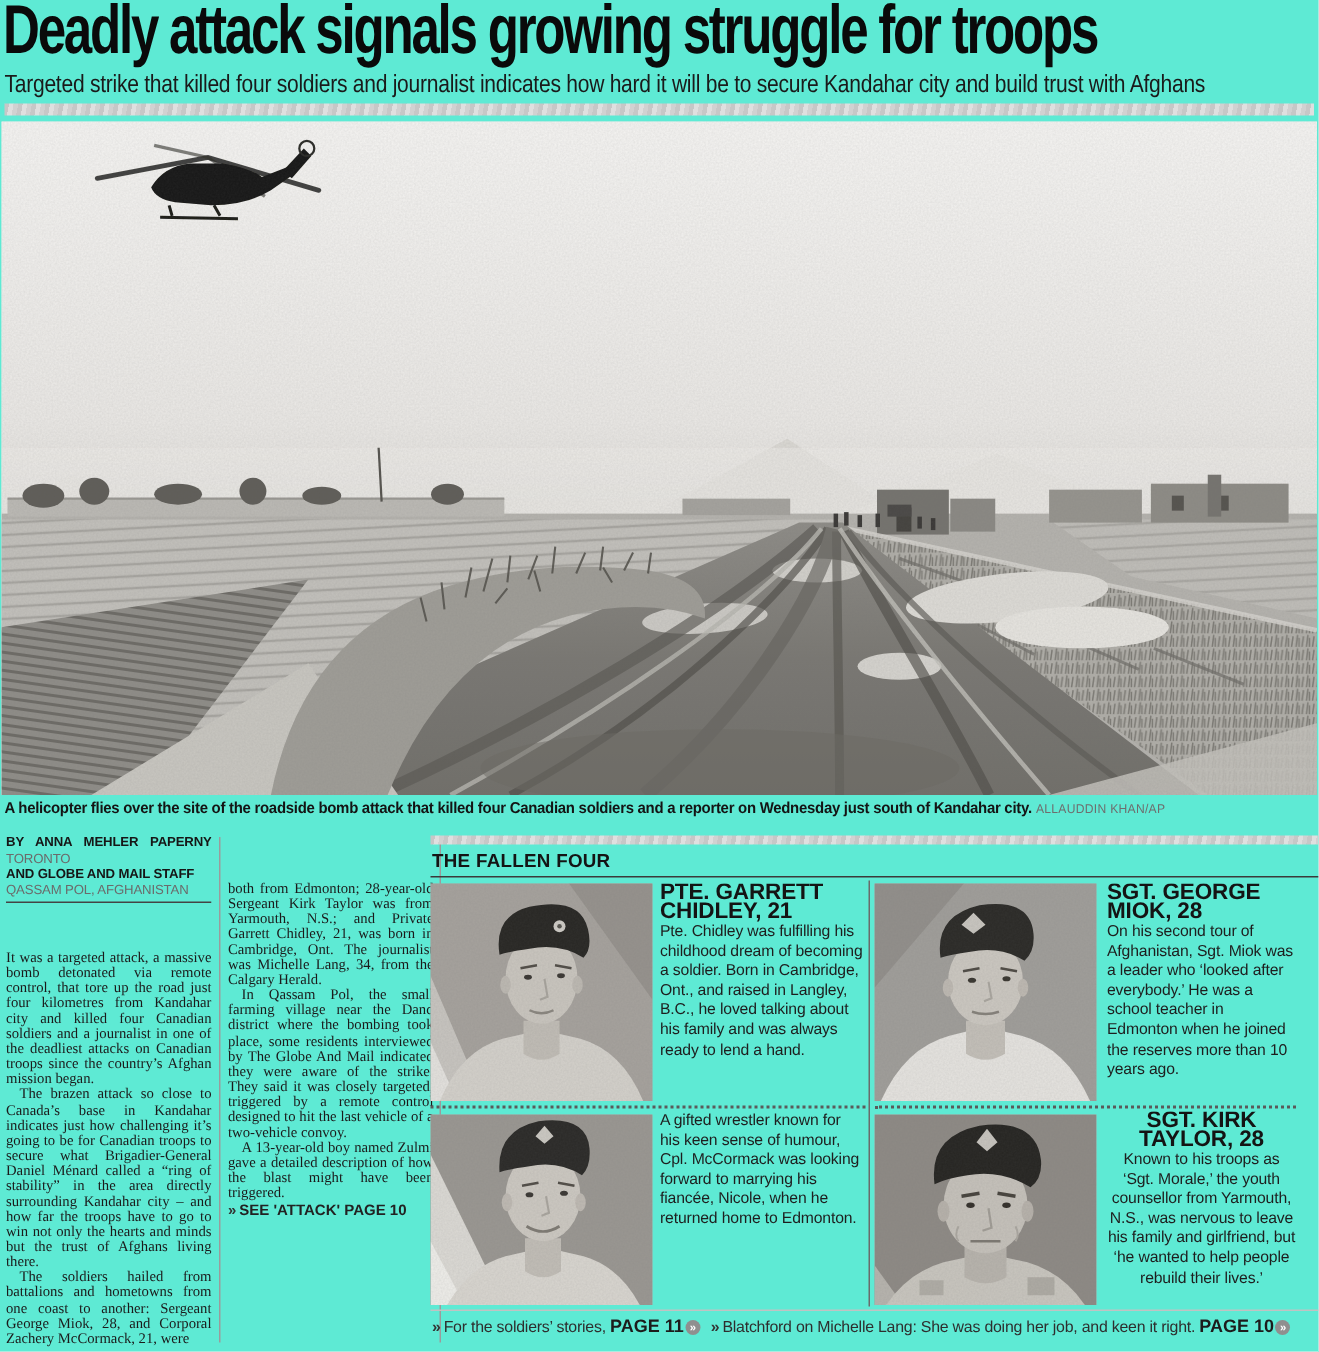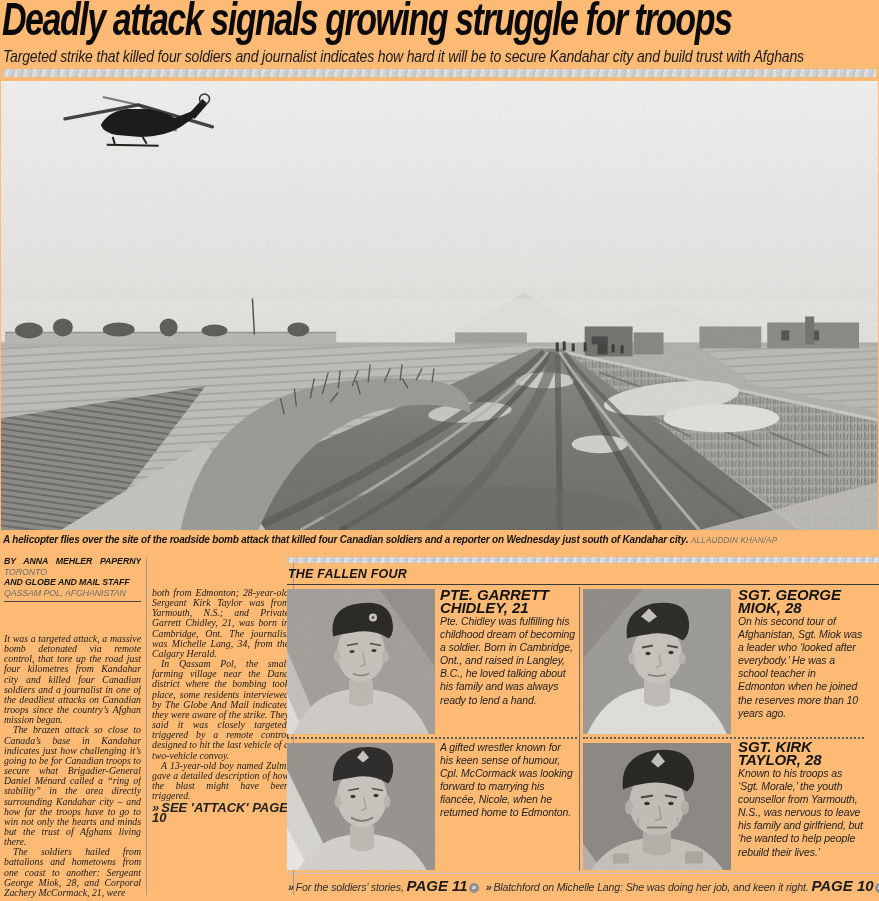--- a/index.html
+++ b/index.html
@@ -1,17 +1,17 @@
 <!DOCTYPE html>
 <html><head>
 <meta charset="utf-8">
 <style>
   html,body{margin:0;padding:0;background:#e9e9e9;}
-  .page{position:relative;width:879px;height:901px;background:#fdba74;overflow:hidden;
-        font-family:"Liberation Sans","DejaVu Sans",sans-serif;color:#111;font-style:italic;}
+  .page{position:relative;width:879px;height:901px;background:#5eead4;overflow:hidden;
+        font-family:"Liberation Sans","DejaVu Sans",sans-serif;color:#111;}
 
   
   .headline{position:absolute;top:-7px;left:2px;white-space:nowrap;
     font-size:46px;font-weight:700;letter-spacing:-2px;line-height:52px;color:#0a0a0a;
     transform:scaleX(0.74);transform-origin:0 0;}
   .subhead{position:absolute;top:47px;left:3px;white-space:nowrap;
     font-size:16.5px;font-weight:400;letter-spacing:-0.2px;color:#1a1a1a;
     transform:scaleX(0.85);transform-origin:0 0;}
   .texbar{background-image:repeating-linear-gradient(100deg,#c7c7c7 0 3px,#dfdfdf 3px 6px,#d1d1d1 6px 9px);}
   .header-bar{position:absolute;top:69px;left:3px;width:873px;height:8px;}
@@ -32,50 +32,50 @@
   .col1{left:4px;width:137px;}
   .col2{left:152px;width:137px;}
   .vrule{position:absolute;top:2px;bottom:6px;width:1px;background:#9b9b9b;}
   .vr1{left:146px;} .vr2{left:293px;}
   .col p{margin:0;text-indent:9px;}
   .col p.first,.col p.cont{text-indent:0;margin-top:32px;}
   .byline{font-family:"Liberation Sans","DejaVu Sans",sans-serif;font-size:8.8px;line-height:10.5px;
     font-weight:700;color:#161616;letter-spacing:-0.1px;padding-bottom:3px;border-bottom:1px solid #444;
     margin-bottom:7px;}
   .byline .lt{font-weight:400;color:#6b6b6b;}
-  .jumpline{font-family:"Liberation Sans","DejaVu Sans",sans-serif;font-size:13px;font-weight:700;
+  .jumpline{font-family:"Liberation Sans","DejaVu Sans",sans-serif;font-size:10px;font-weight:700;
     color:#222;margin-top:2px;text-align:left;}
   .chev{color:#333;font-weight:700;margin-right:2px;}
 
   
   .fbox{position:absolute;left:287px;top:0;width:577px;height:345px;padding-left:28px;}
   .box-bar{position:absolute;top:1px;left:0;width:100%;height:6px;}
   .box-title{position:absolute;top:11px;left:1px;font-size:12.5px;font-weight:700;color:#141414;letter-spacing:0.2px;}
   .box-title-rule{position:absolute;top:28px;left:0;width:100%;height:1px;background:#3a3a3a;}
   .cellphoto{position:absolute;overflow:hidden;background:#a7a49f;}
   .cellphoto svg{display:block;width:100%;height:100%;}
   .p1{left:0;top:33px;width:148px;height:145px;}
   .p2{left:296px;top:33px;width:148px;height:145px;}
   .p3{left:0;top:187px;width:148px;height:127px;}
   .p4{left:296px;top:187px;width:148px;height:127px;}
   .celltext{position:absolute;overflow:hidden;}
   .t1{left:153px;top:33px;width:136px;height:148px;}
   .t2{left:451px;top:33px;width:126px;height:148px;}
   .t3{left:153px;top:185px;width:136px;height:130px;}
-  .t4{left:451px;top:185px;width:126px;height:130px;}
+  .t4{left:451px;top:185px;width:126px;height:130px;text-align:center;}
   .pname{font-size:15px;font-weight:700;line-height:12.5px;color:#141414;letter-spacing:-0.1px;margin-bottom:1px;}
   .ptext{font-size:10.5px;line-height:13.1px;color:#1e1e1e;letter-spacing:-0.1px;}
   .dotted{position:absolute;height:0;border-bottom:2px dotted #5a5a5a;}
   .d1{left:0;top:181px;width:290px;}
   .d2{left:296px;top:181px;width:281px;}
   .vmid{position:absolute;left:292px;top:31px;height:284px;width:1px;background:#6b6b6b;}
   .foot-rule{position:absolute;left:0;top:317px;width:100%;height:1px;background:#c2c2c2;}
   .box-footer{position:absolute;left:1px;top:321px;width:576px;white-space:nowrap;
     font-size:10.6px;color:#2e2e2e;letter-spacing:-0.15px;}
-  .box-footer .fpage{font-weight:700;font-size:15px;color:#1c1c1c;letter-spacing:0;}
+  .box-footer .fpage{font-weight:700;font-size:12px;color:#1c1c1c;letter-spacing:0;}
   .arrow-circle{display:inline-block;width:10px;height:10px;border-radius:50%;background:#8f8f8f;
     color:#fff;font-size:7.5px;line-height:10px;text-align:center;font-weight:700;vertical-align:1px;margin:0 3px 0 1px;}
   .fitem{margin-right:4px;}
 </style>
 </head>
 <body>
 
 <div class="page">
 
   <div class="headline">Deadly attack signals growing struggle for troops</div>

